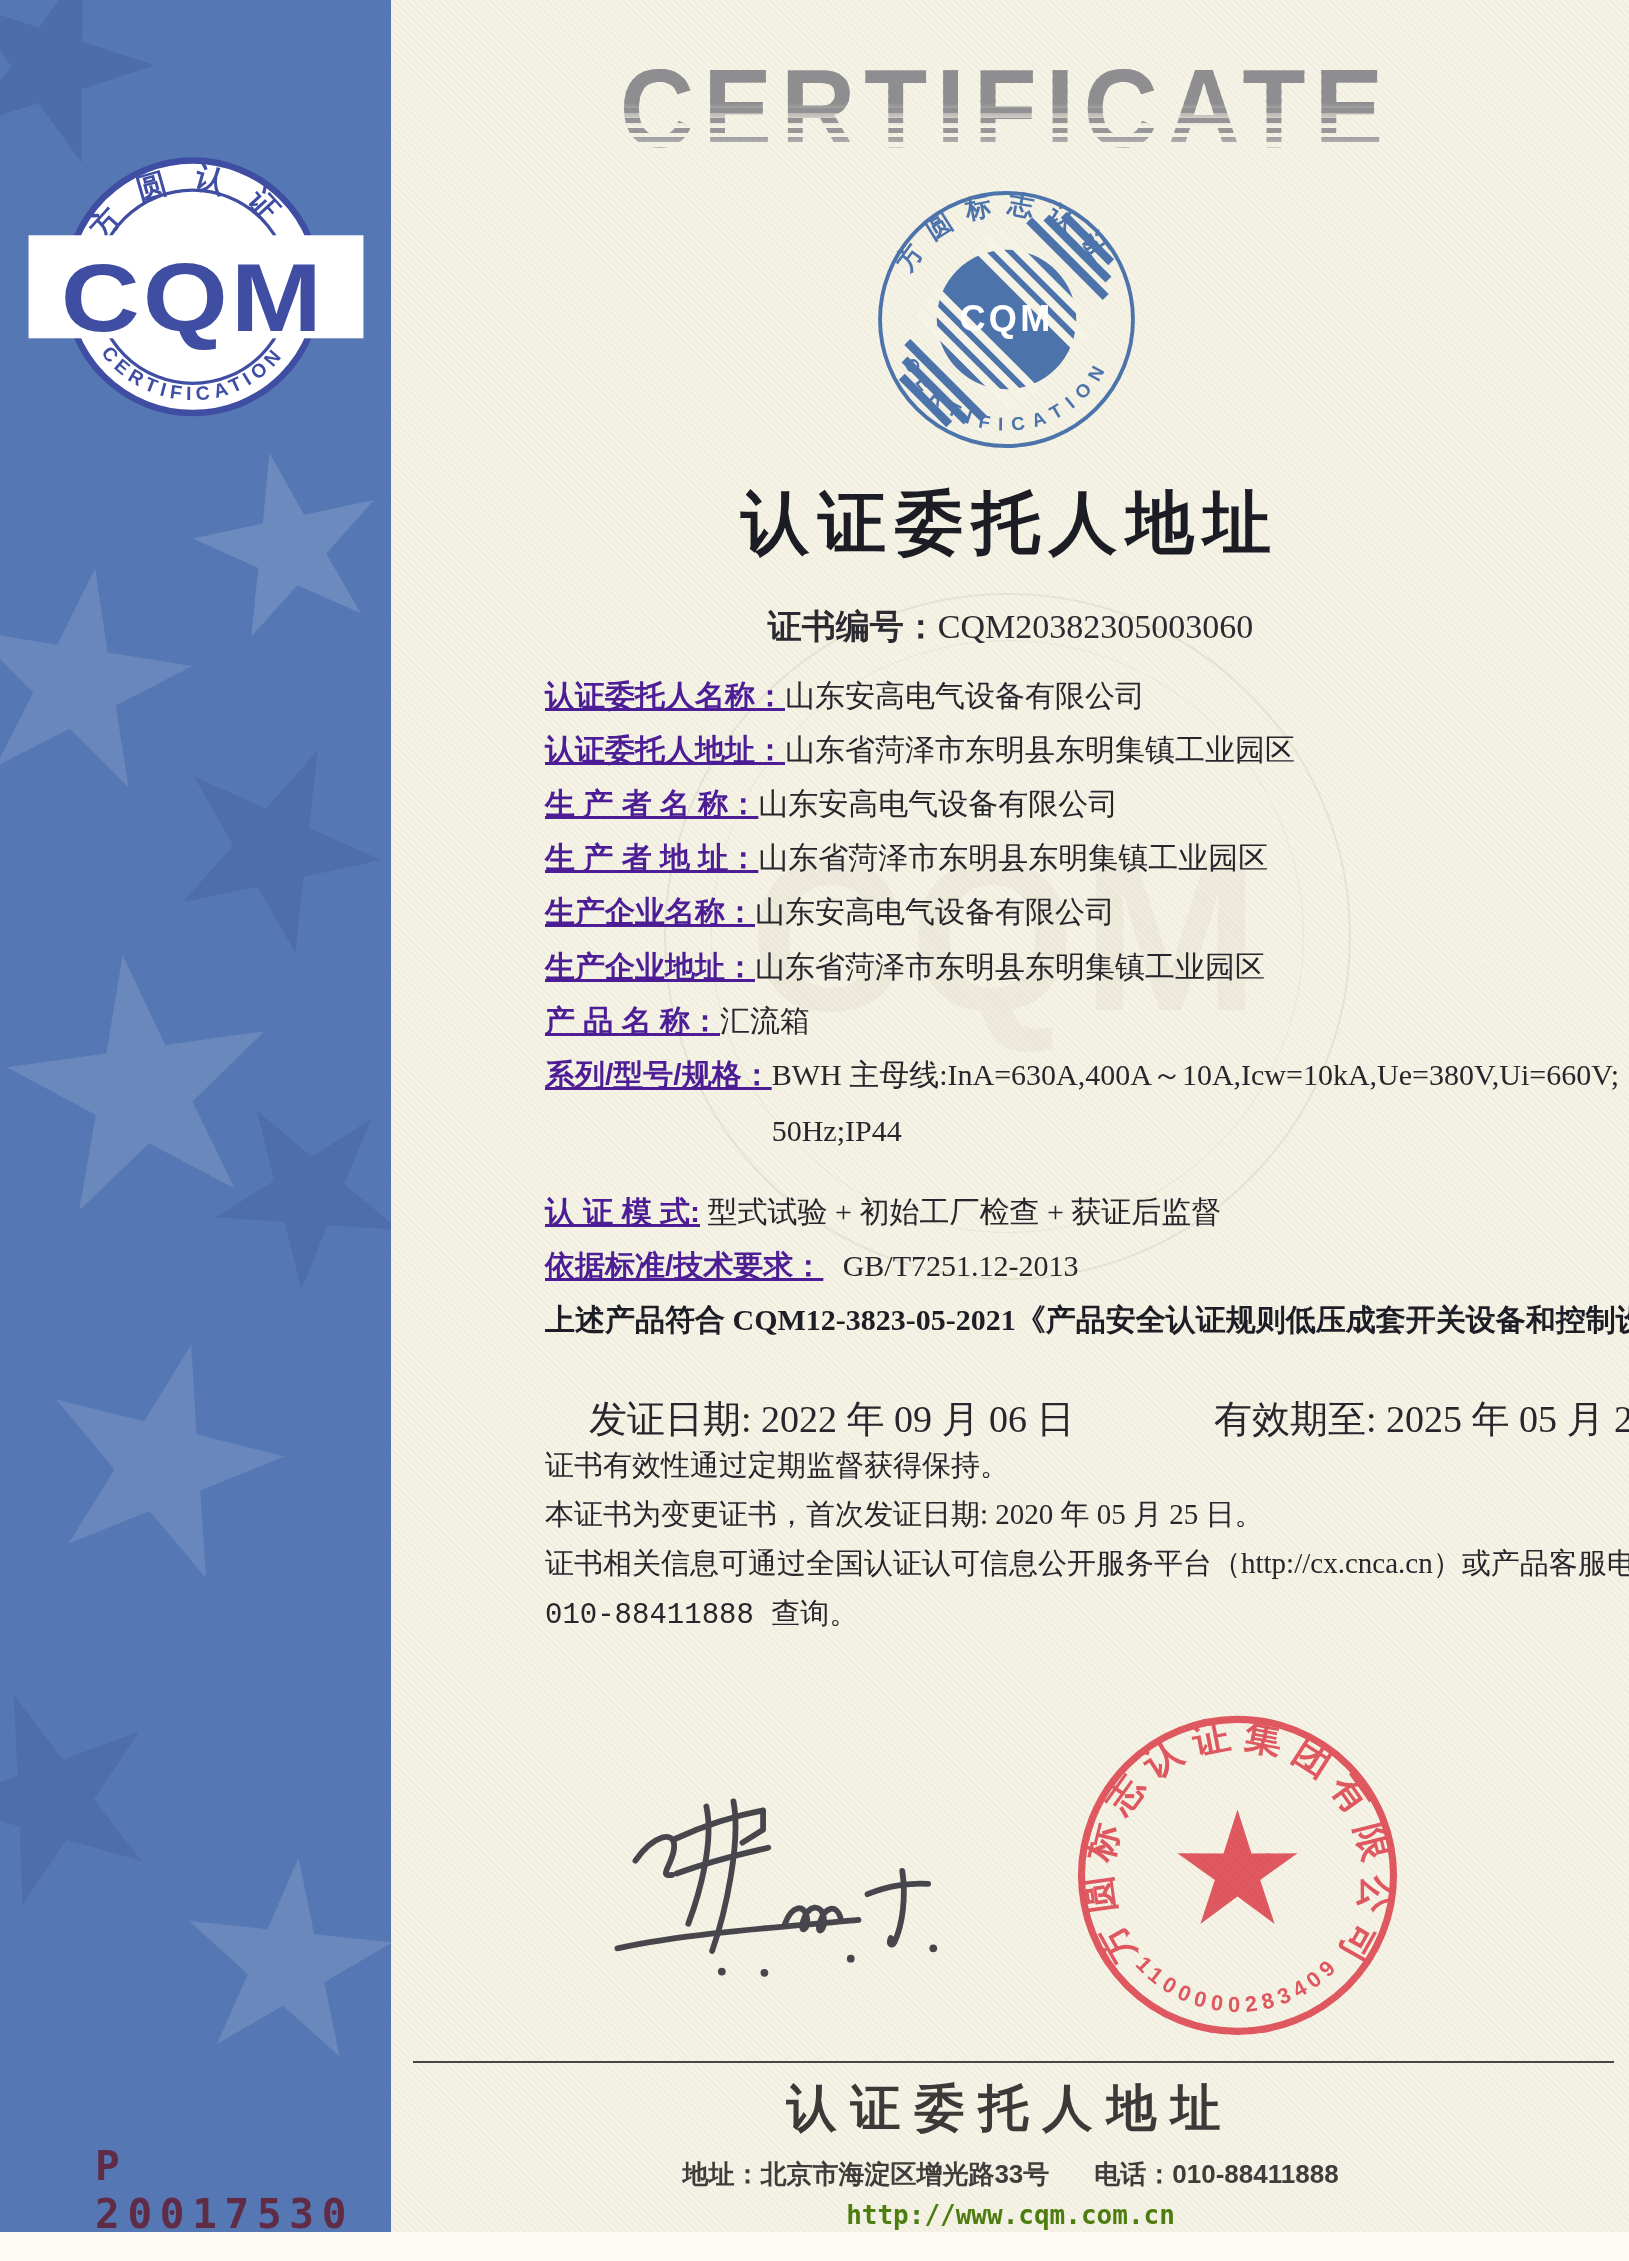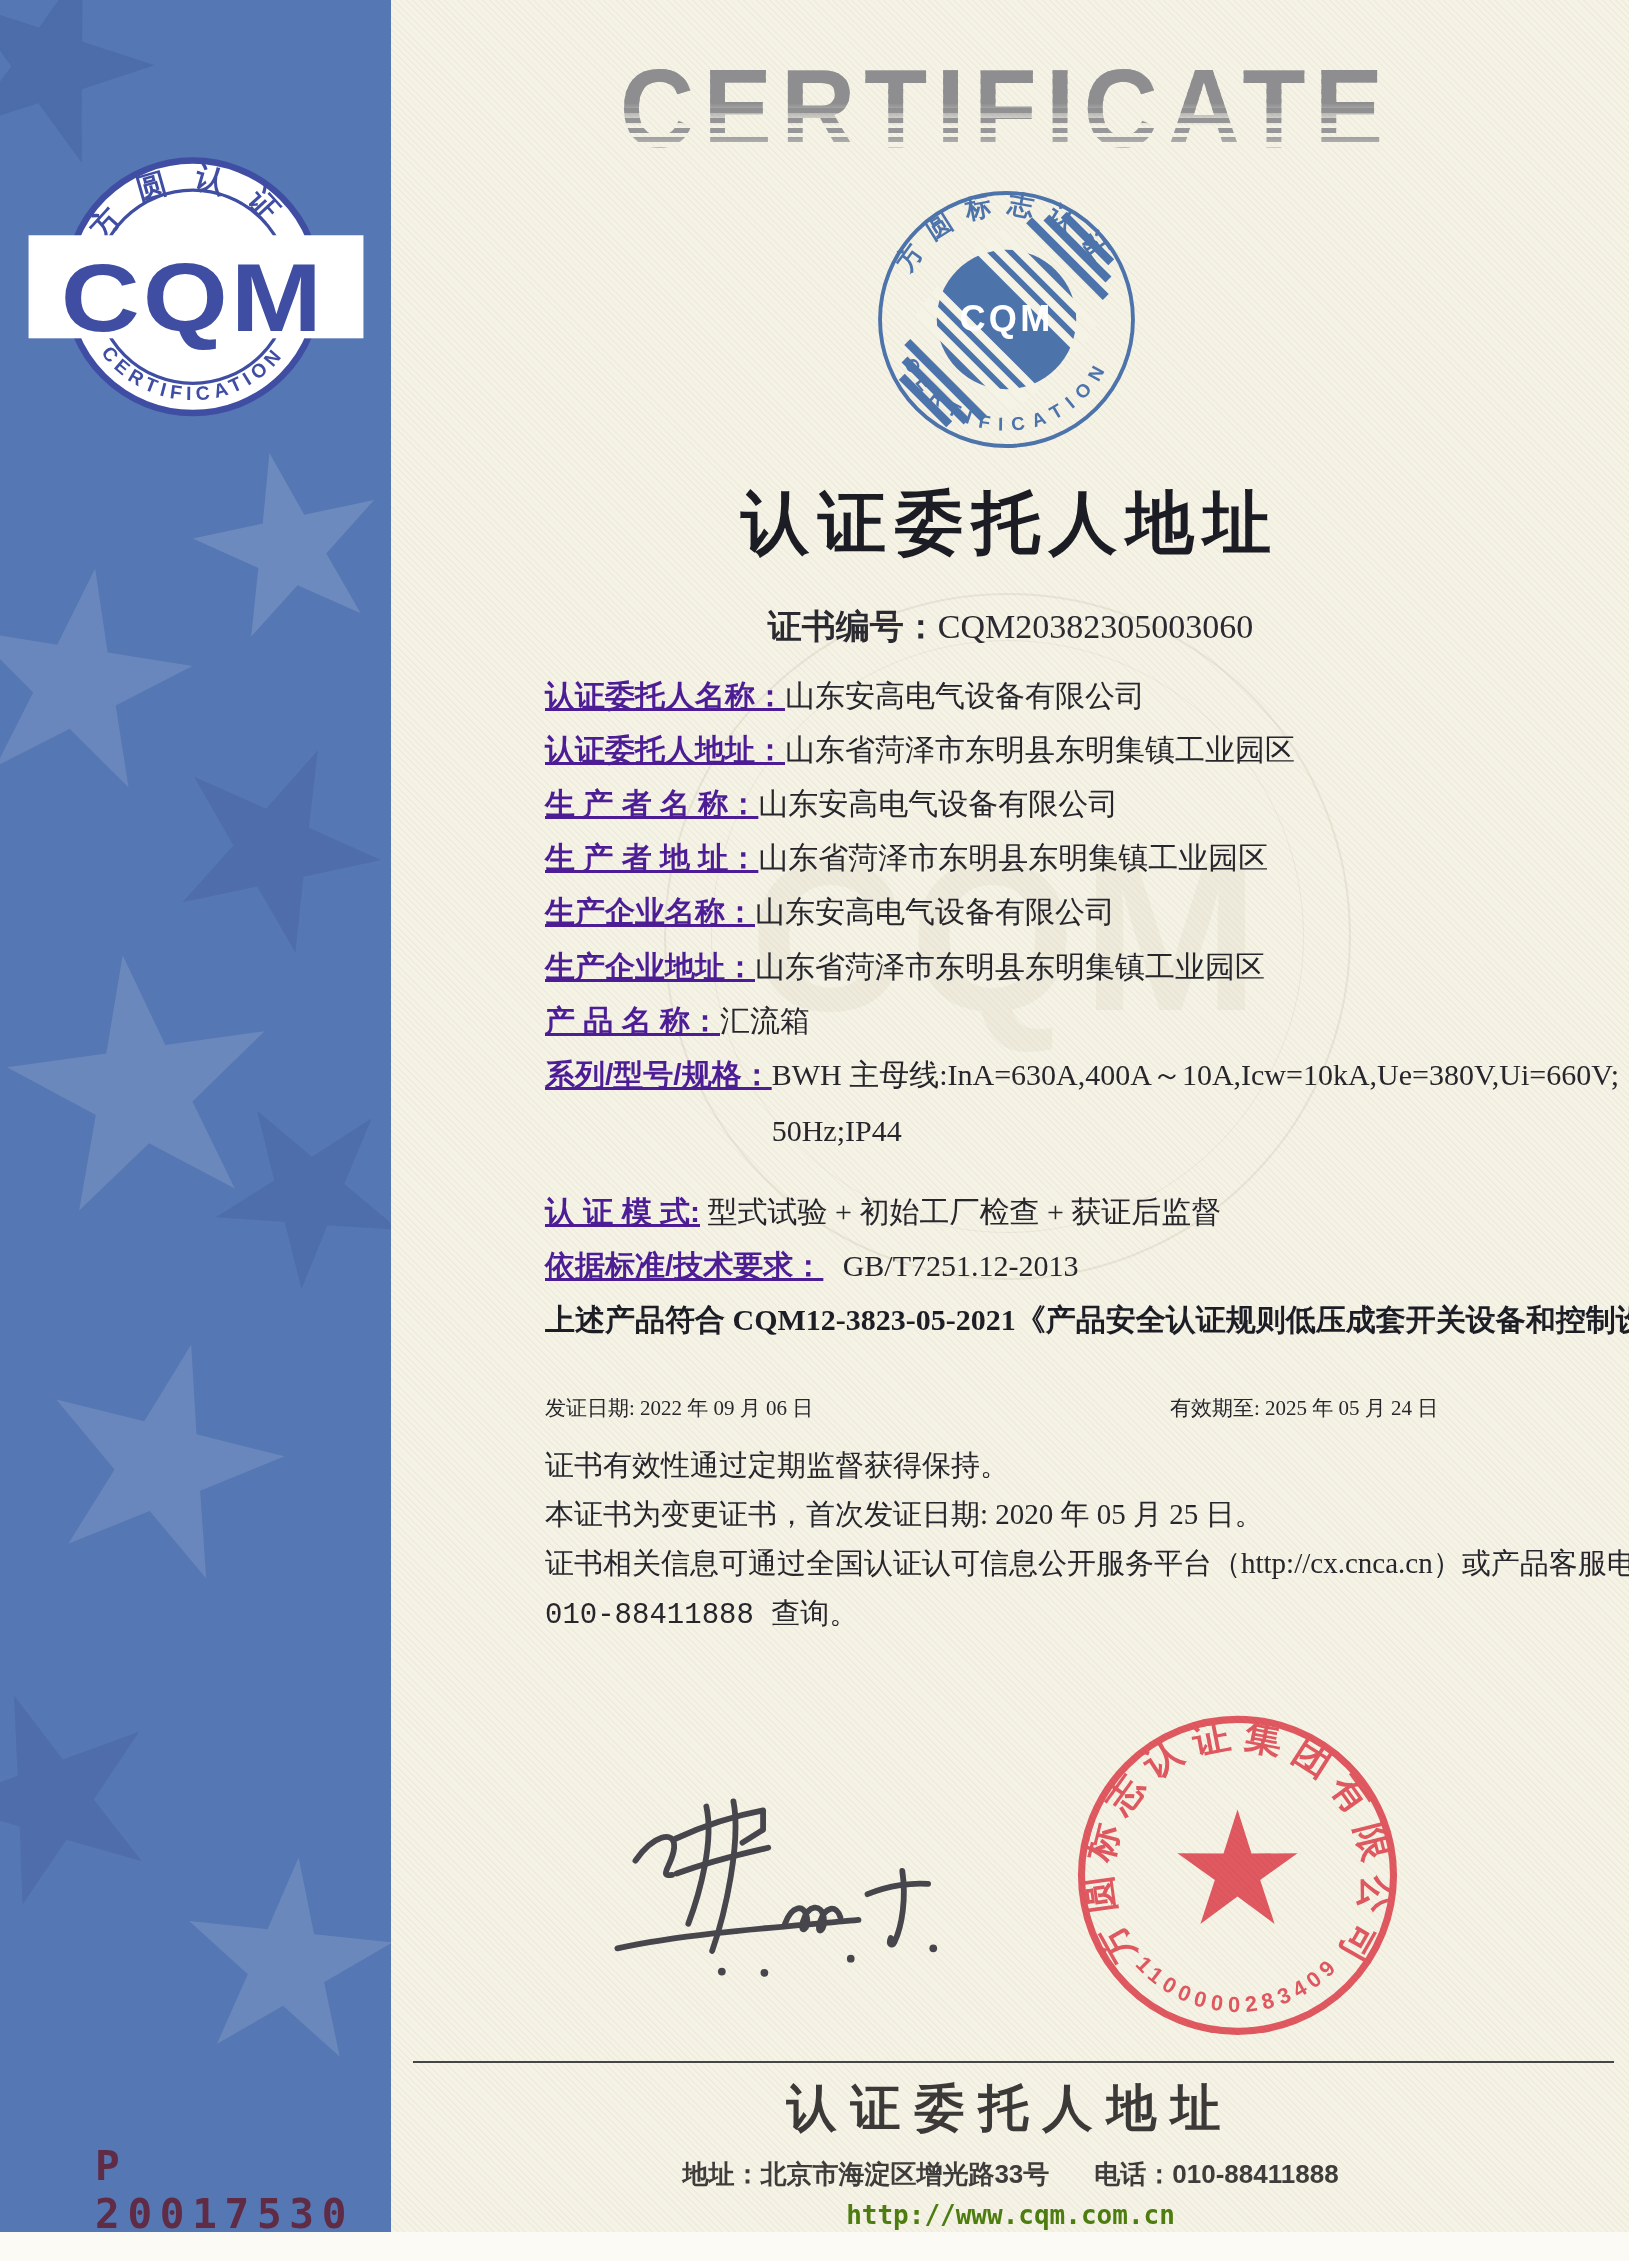--- a/index.html
+++ b/index.html
@@ -171,21 +171,21 @@
 
   <div class="row" style="top:1192px">
     <span class="lbl">认 证 模 式:</span><span class="val"> </span><span class="val">型式试验 + 初始工厂检查 + 获证后监督</span>
   </div>
   <div class="row" style="top:1246px">
     <span class="lbl">依据标准/技术要求：</span><span class="val" style="margin-left:19.3px;">GB/T7251.12-2013</span>
   </div>
 
   <div class="row stmt" style="top:1300px;font-size:30px;">上述产品符合 CQM12-3823-05-2021《产品安全认证规则低压成套开关设备和控制设备》的</div>
 
-  <div class="row" style="top:1394px;font-size:21px;">
+  <div class="row" style="top:1394px;font-size:38px;margin-left:44px;">
     <span>发证日期: </span><span>2022 年 09 月 06 日</span>
     <span id="expiry">
       <span>有效期至: </span><span>2025 年 05 月 24 日</span>
     </span>
   </div>
 
   <div class="row noteline" style="top:1446px;font-size:29px;">证书有效性通过定期监督获得保持。</div>
   <div class="row noteline" style="top:1495px;font-size:29px;">本证书为变更证书，首次发证日期: 2020 年 05 月 25 日。</div>
   <div class="row noteline" style="top:1544px;font-size:29px;">证书相关信息可通过全国认证认可信息公开服务平台（http://cx.cnca.cn）或产品客服电话</div>
   <div class="row noteline" style="top:1594px;font-size:29px;font-family:Liberation Mono, monospace;">010-88411888 查询。</div>

